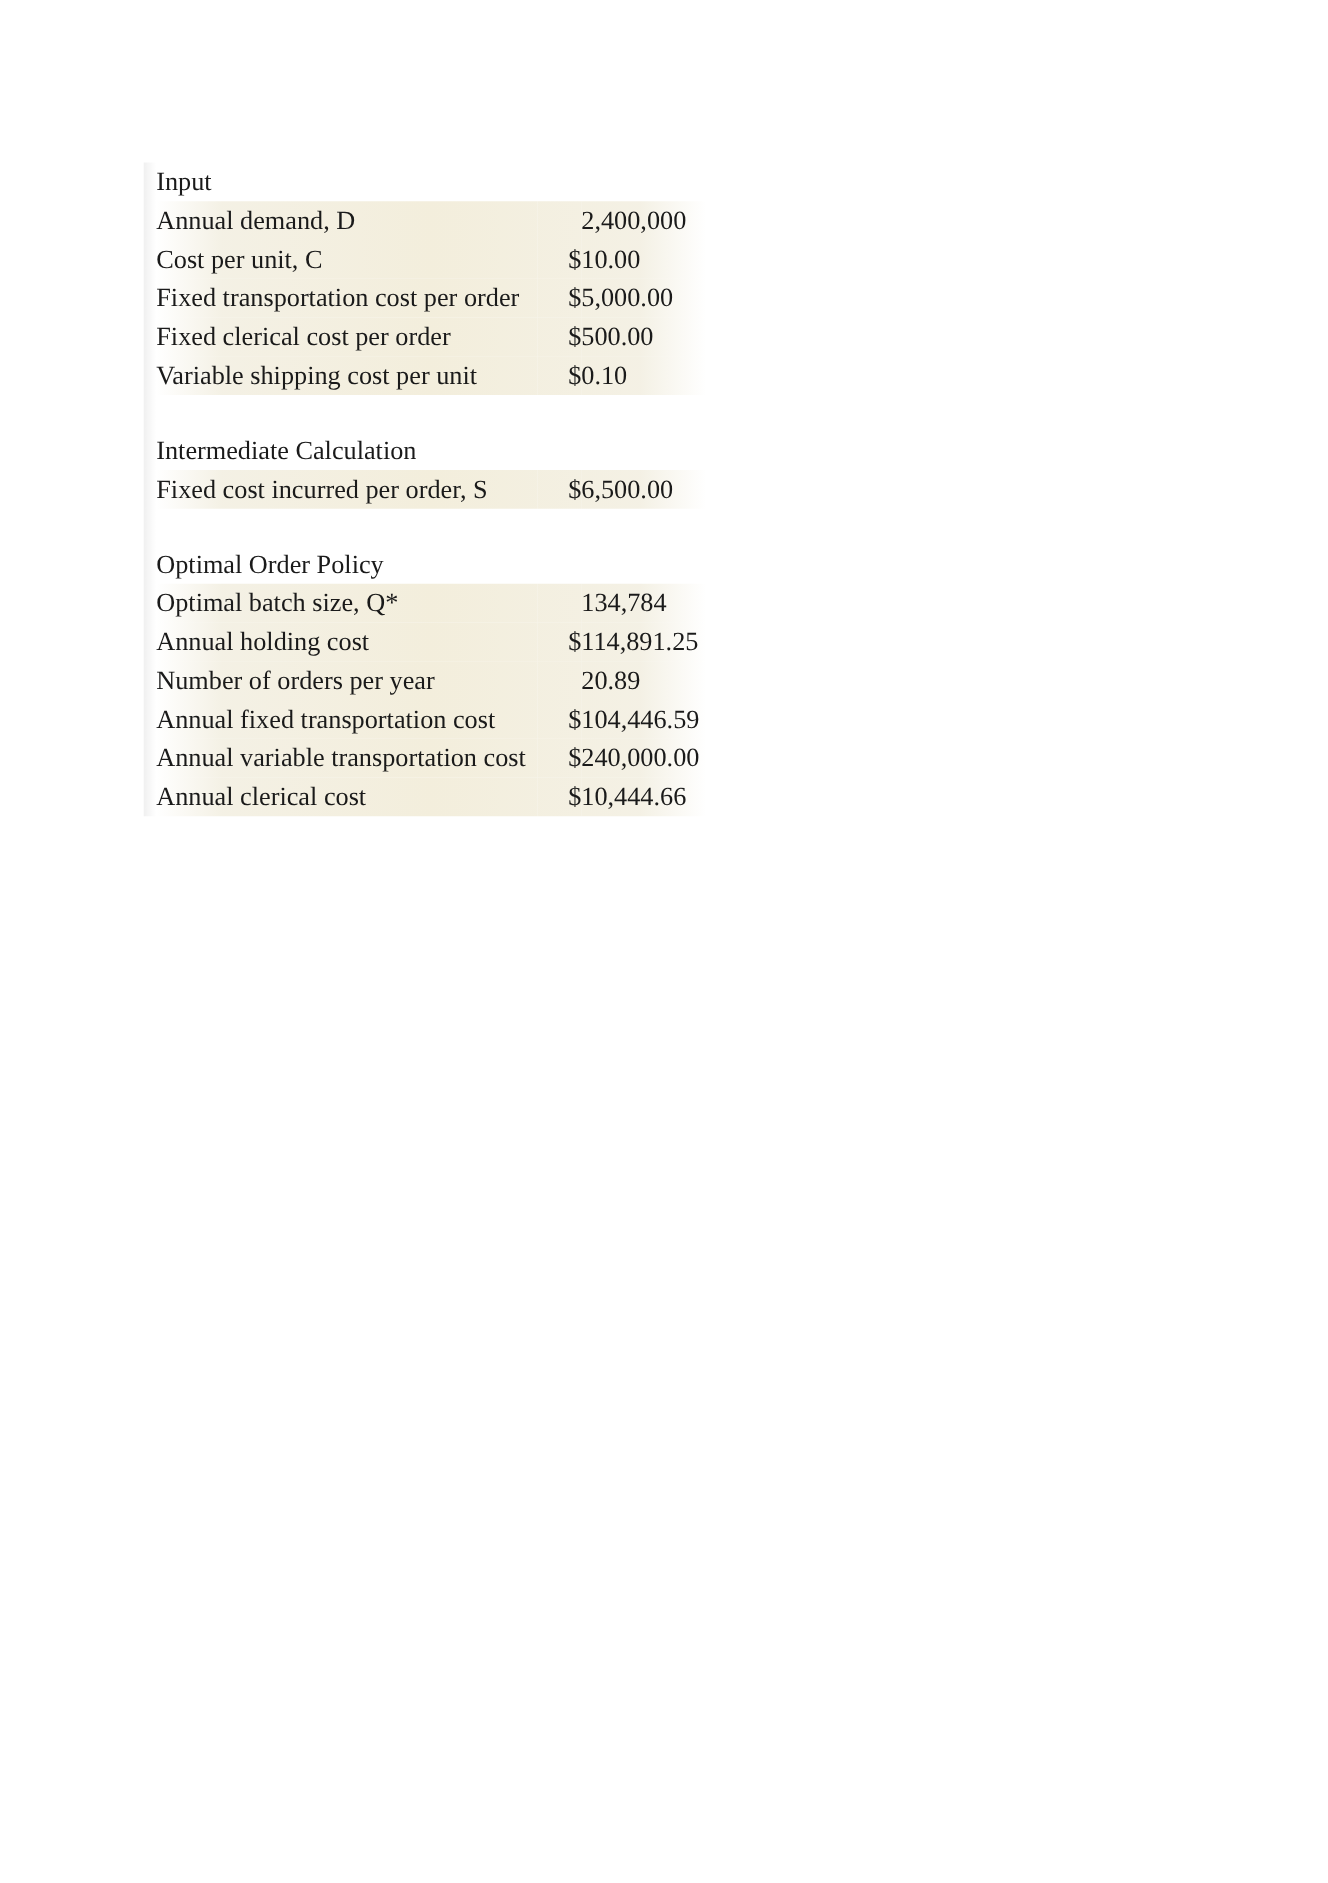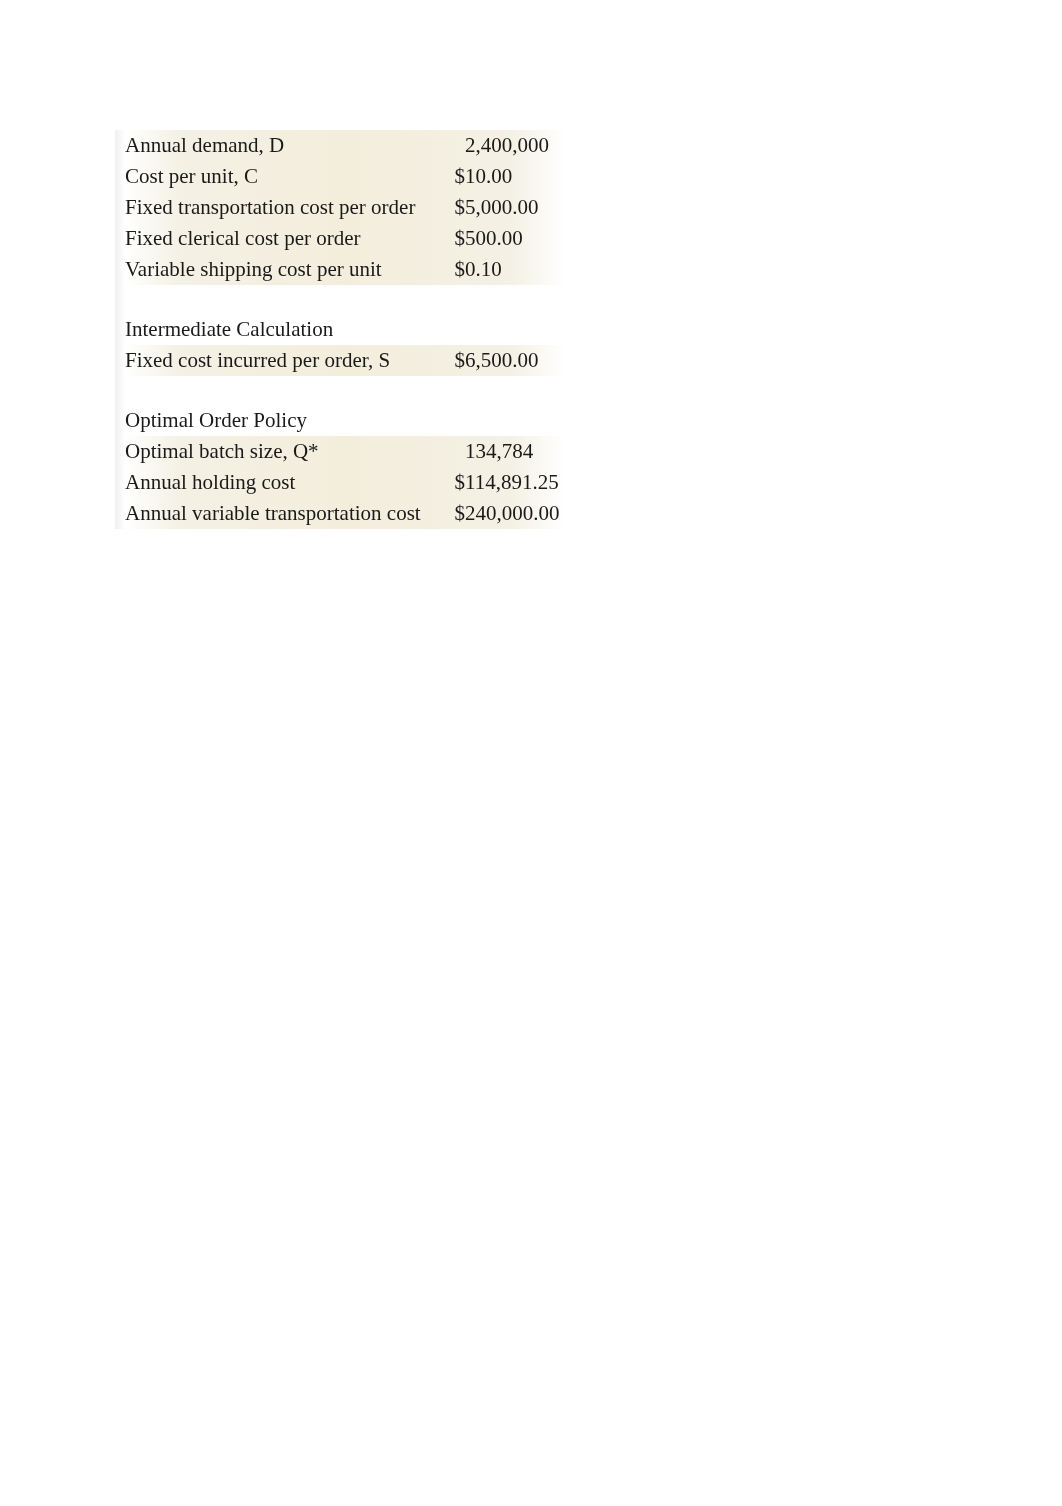--- a/index.html
+++ b/index.html
@@ -66,20 +66,25 @@
       width: 10px;
       background: linear-gradient(to right, rgba(0,0,0,0.06), rgba(0,0,0,0));
     }
   </style>
 </head>
 <body>
 
 <table class="tbl left-edge">
 
   <tbody>
+      <tr>
+    <td class="label-col section-header">Input</td>
+    <td class="sym-col"></td>
+    <td class="val-col"></td>
+  </tr>
   <tr class="shaded-row">
     <td class="label-col">Annual demand, D</td>
     <td class="sym-col"></td>
     <td class="val-col">2,400,000</td>
   </tr>
   <tr class="shaded-row">
     <td class="label-col">Cost per unit, C</td>
     <td class="sym-col">$</td>
     <td class="val-col">10.00</td>
   </tr>
@@ -131,18 +136,33 @@
     <td class="label-col">Optimal batch size, Q*</td>
     <td class="sym-col"></td>
     <td class="val-col">134,784</td>
   </tr>
   <tr class="shaded-row">
     <td class="label-col">Annual holding cost</td>
     <td class="sym-col">$</td>
     <td class="val-col">114,891.25</td>
   </tr>
   <tr class="shaded-row">
+    <td class="label-col">Number of orders per year</td>
+    <td class="sym-col"></td>
+    <td class="val-col">20.89</td>
+  </tr>
+  <tr class="shaded-row">
+    <td class="label-col">Annual fixed transportation cost</td>
+    <td class="sym-col">$</td>
+    <td class="val-col">104,446.59</td>
+  </tr>
+  <tr class="shaded-row">
     <td class="label-col">Annual variable transportation cost</td>
     <td class="sym-col">$</td>
     <td class="val-col">240,000.00</td>
+  </tr>
+  <tr class="shaded-row">
+    <td class="label-col">Annual clerical cost</td>
+    <td class="sym-col">$</td>
+    <td class="val-col">10,444.66</td>
   </tr>
 </tbody>
   </table>
 
 </body></html>

